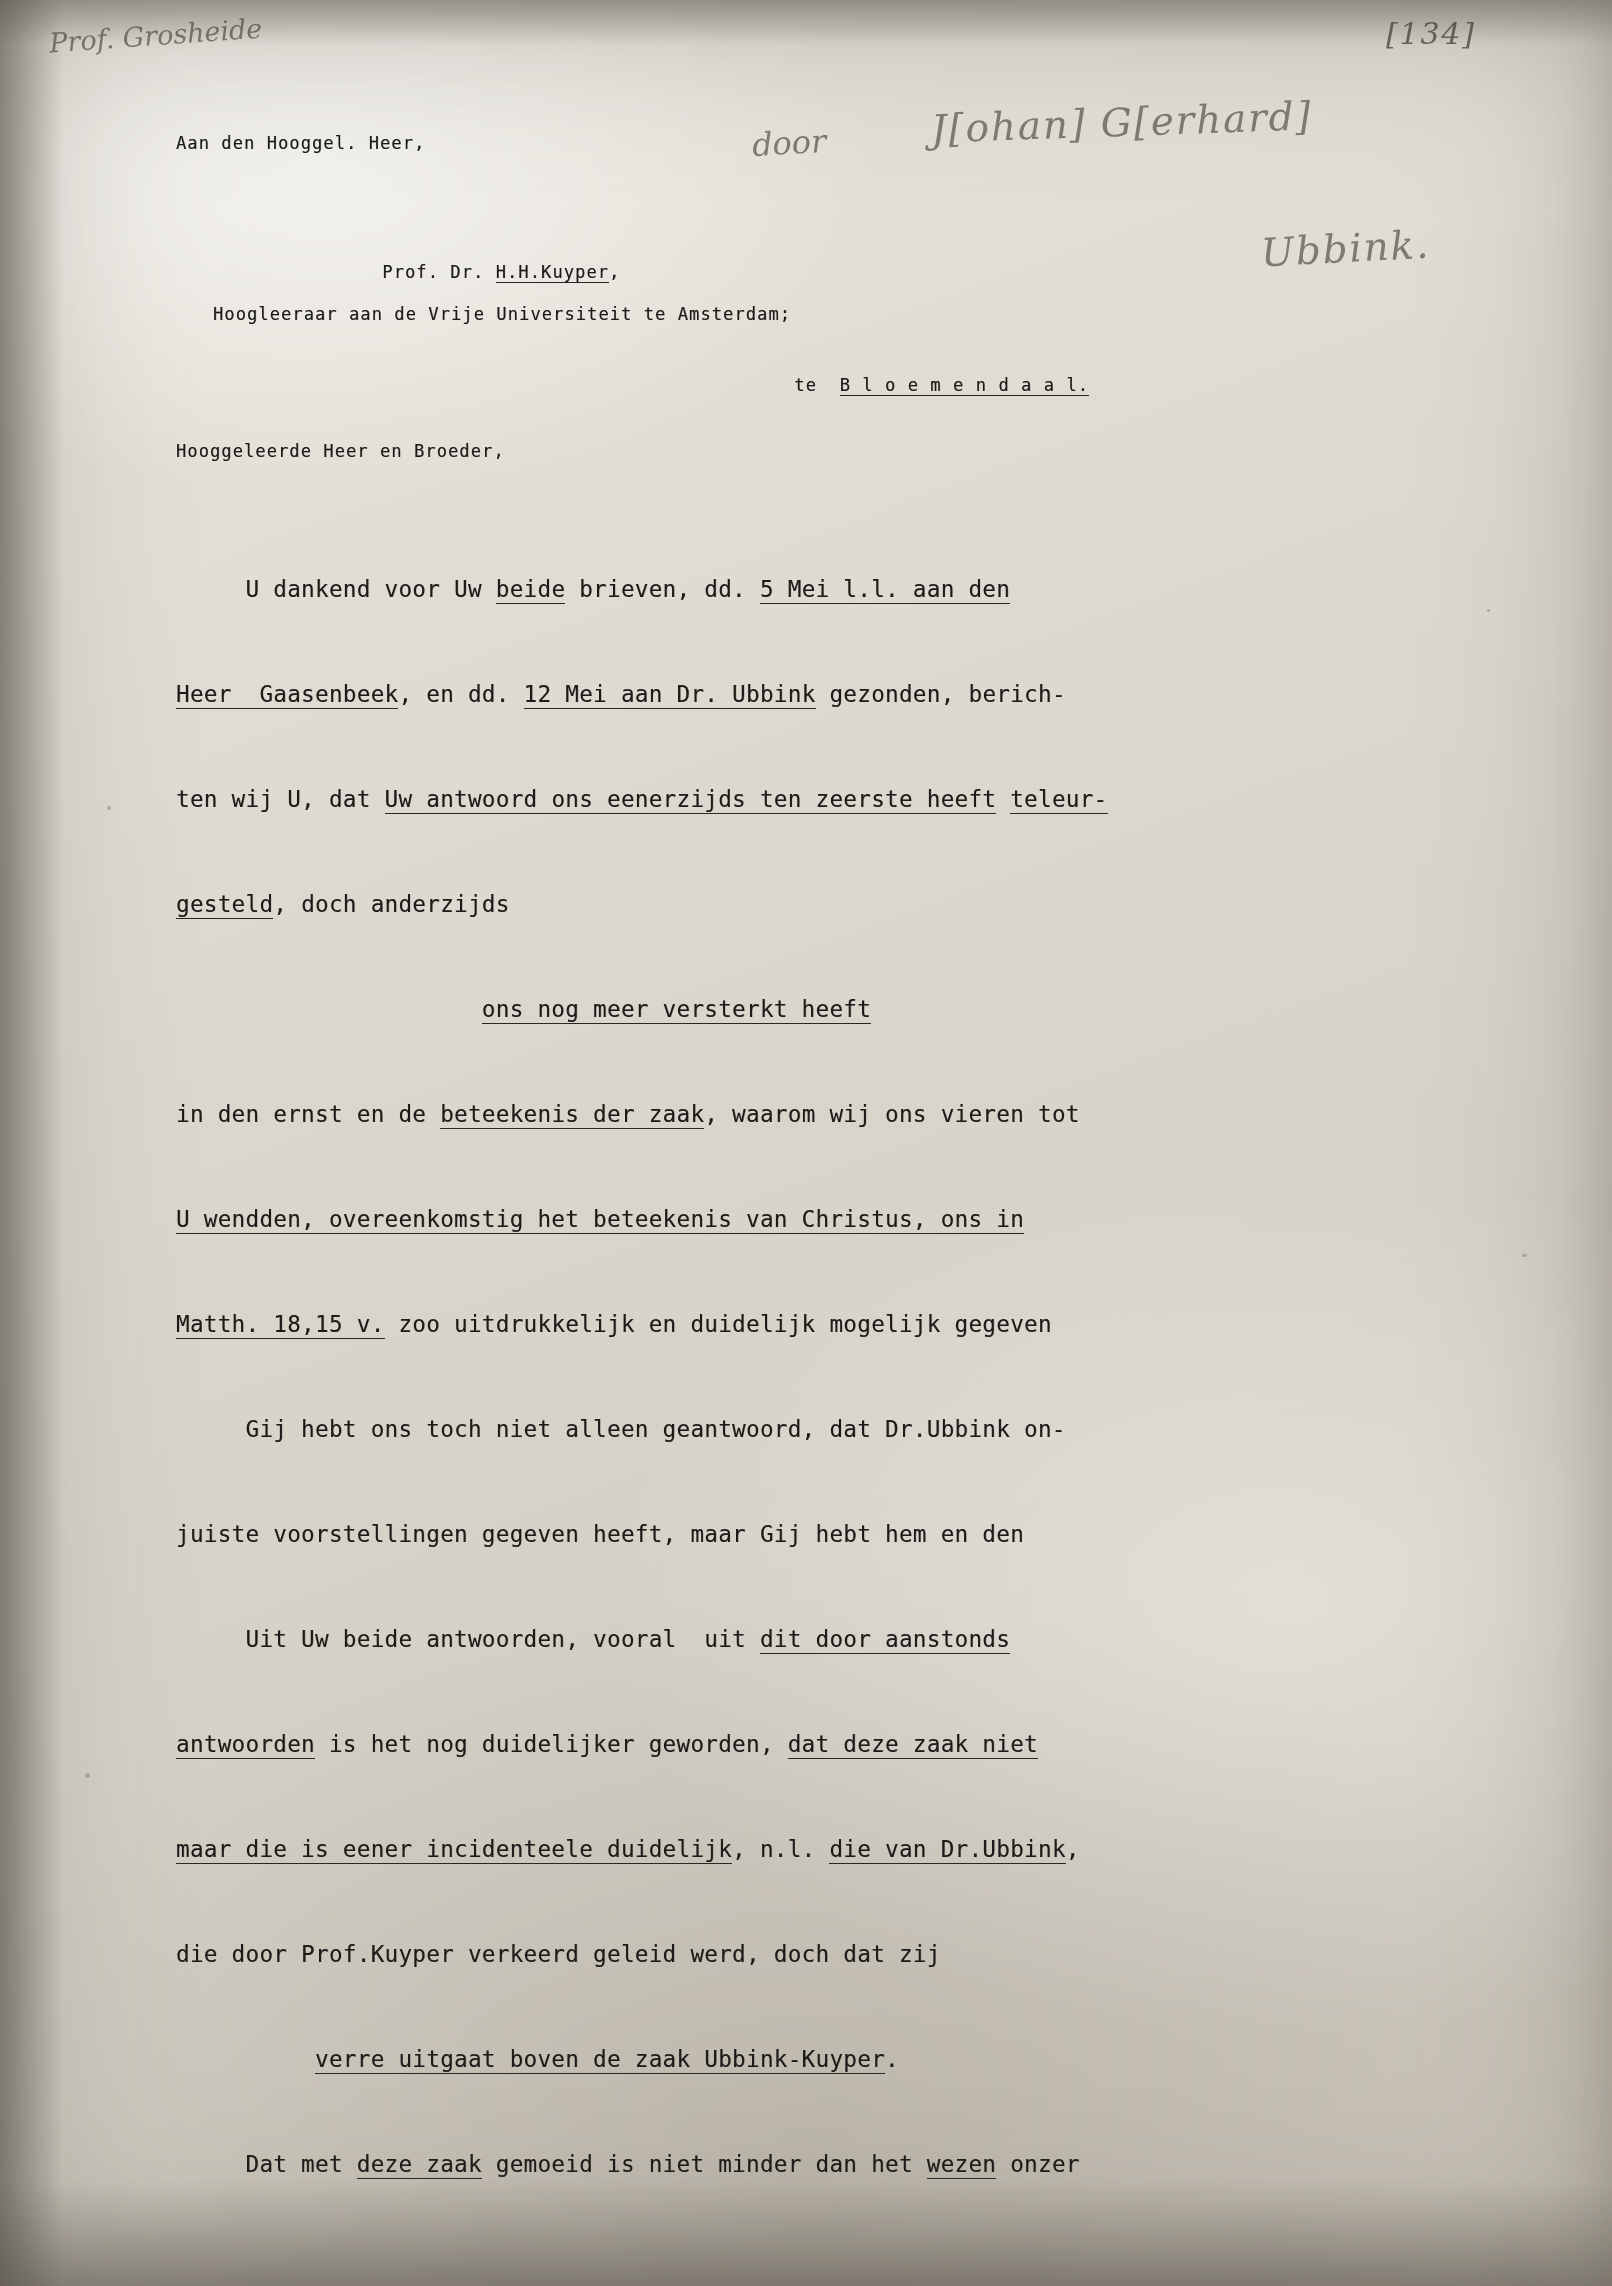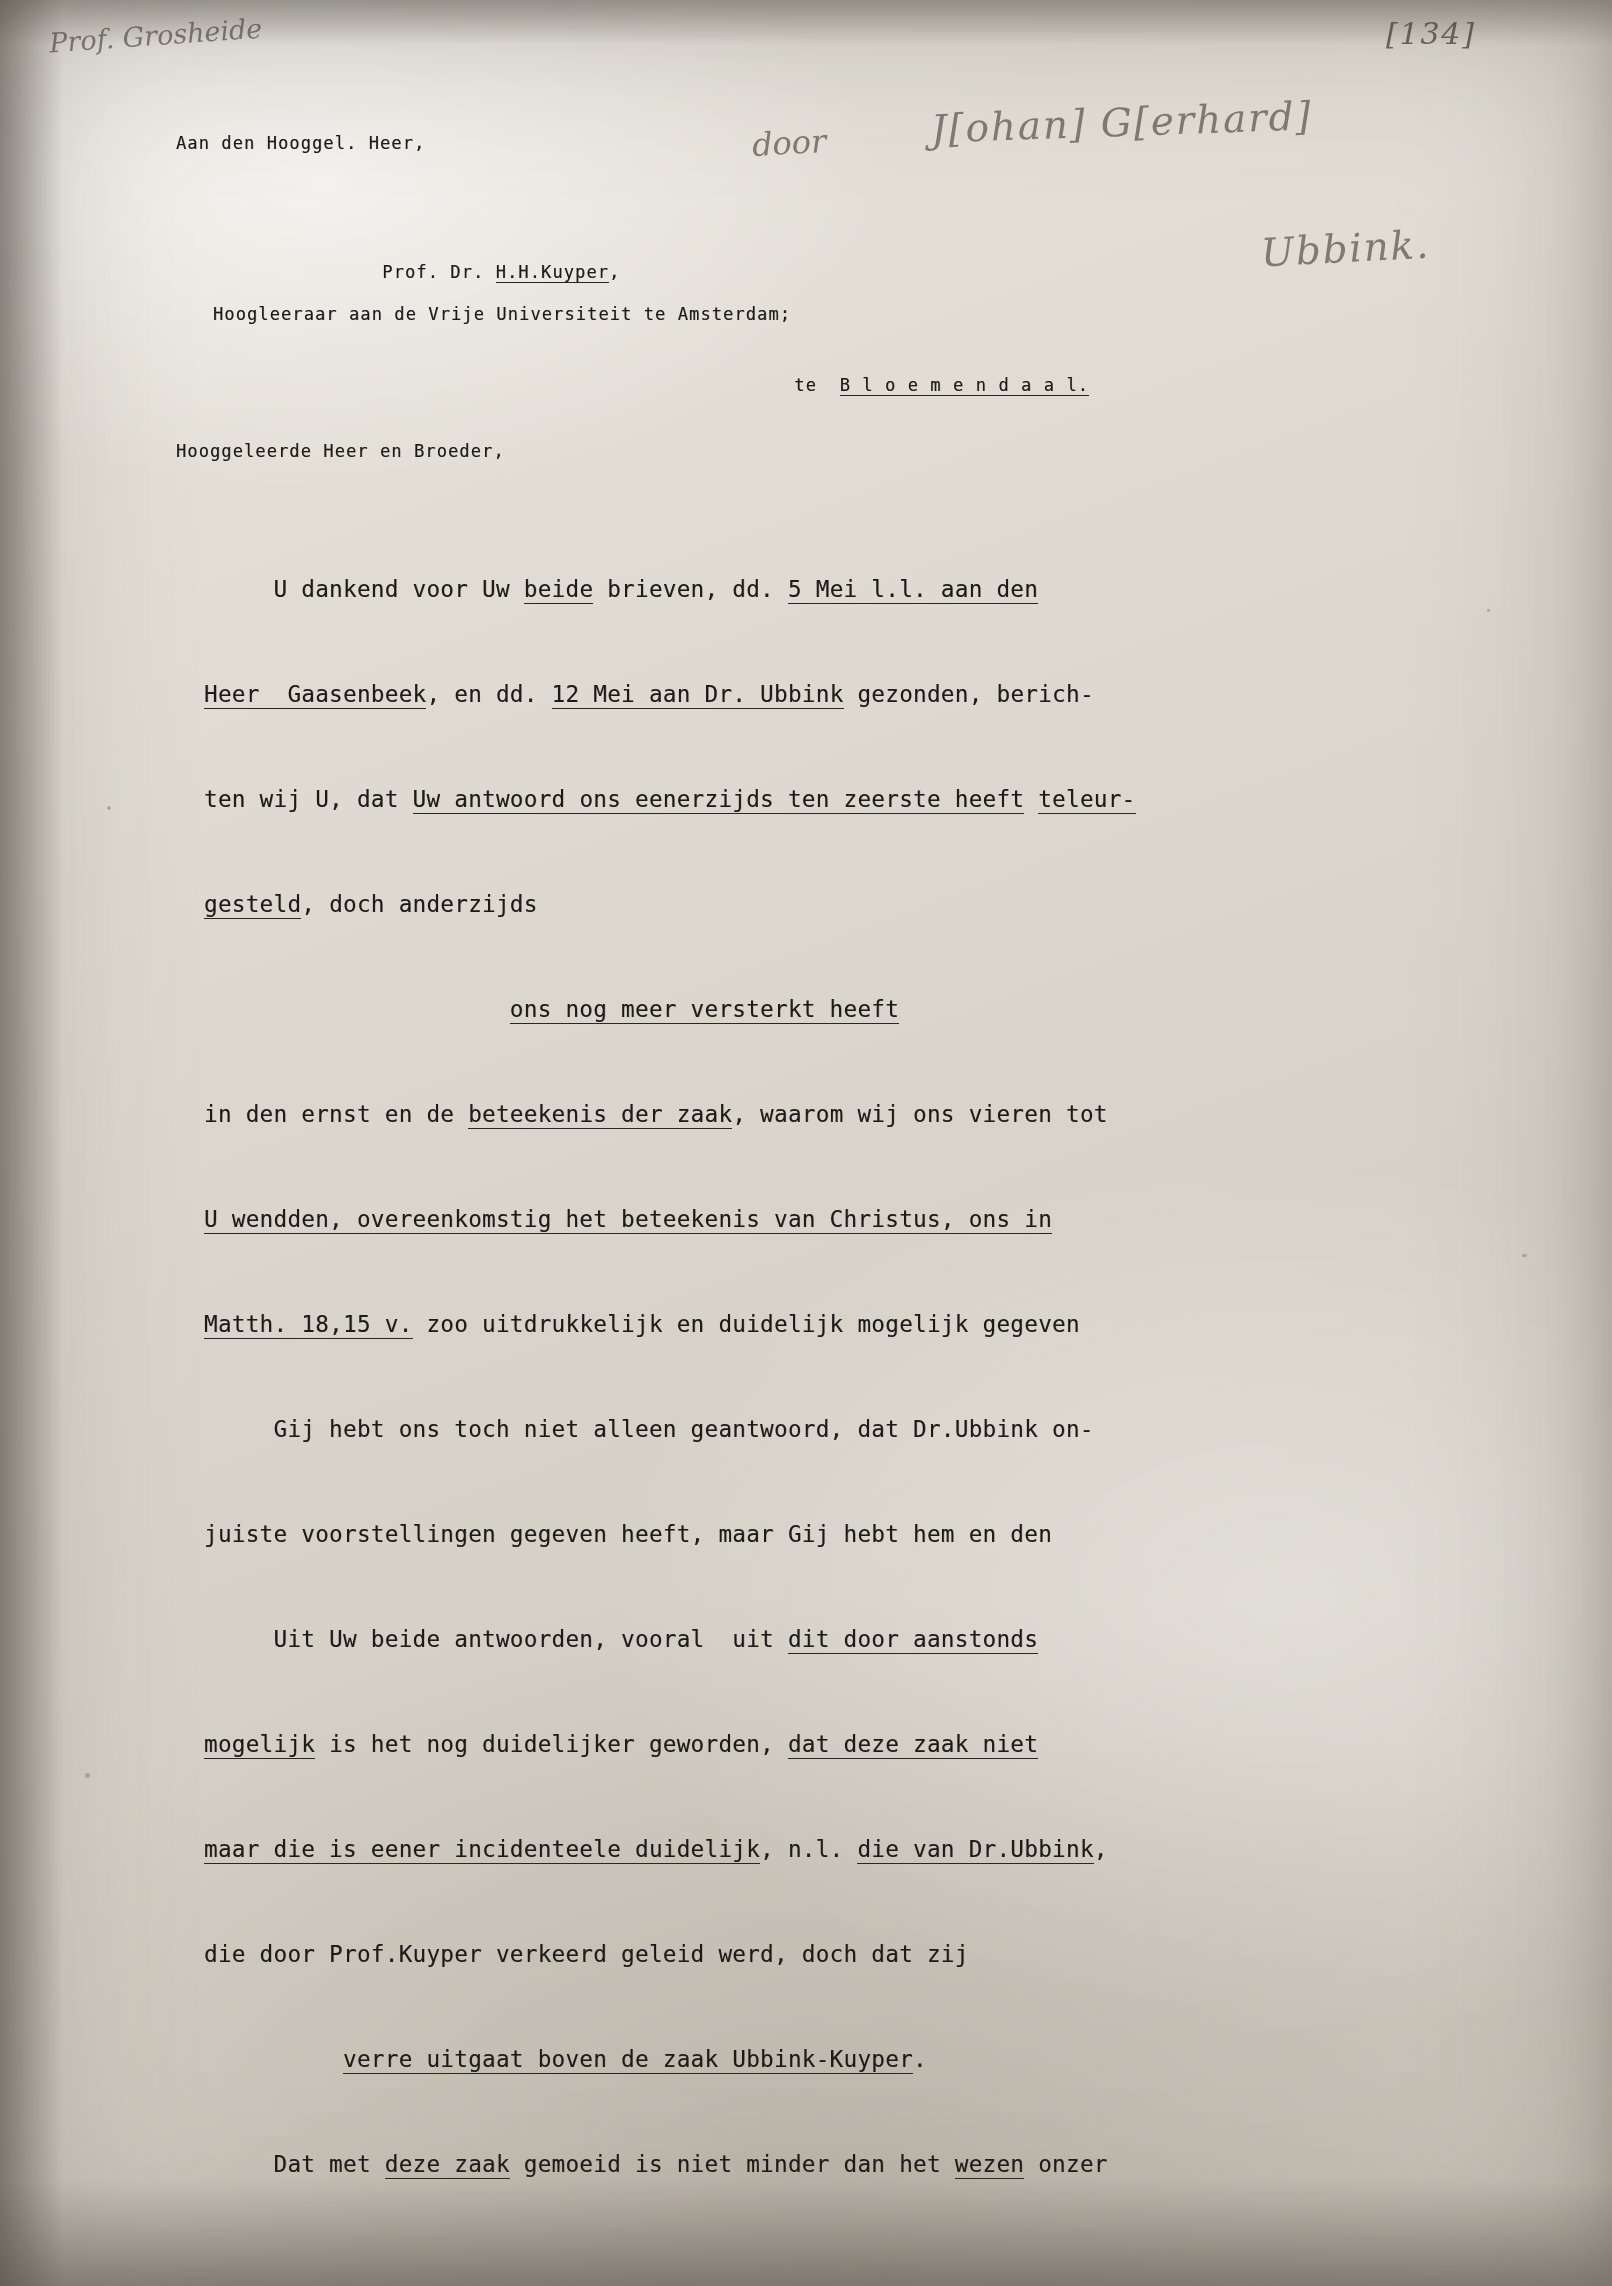--- a/index.html
+++ b/index.html
@@ -53,21 +53,21 @@
     top: 502px;
     width: 1272px;
     color: #1d1b19;
     font-family: "DejaVu Sans Mono", monospace;
     font-size: 22.6px;
     letter-spacing: 0.3px;
     line-height: 35px;
     white-space: pre-wrap;
     text-shadow: 0.4px 0.3px 0 rgba(30,28,25,0.35);
   }
-  .line { position: relative; white-space: pre; height: 35px; margin-left: 28px; }
+  .line { position: relative; white-space: pre; height: 35px; }
   .ul { border-bottom: 1.4px solid #2a2722; padding-bottom: 0.9px; }
 
   
   .hand {
     position: absolute;
     font-family: "DejaVu Serif", serif;
     font-style: italic;
     color: #6e6a62;
     white-space: pre;
     opacity: 0.85;
@@ -127,21 +127,21 @@
     <div class="line"><span class="ul">Heer  Gaasenbeek</span>, en dd. <span class="ul">12 Mei aan Dr. Ubbink</span> gezonden, berich-</div>
     <div class="line">ten wij U, dat <span class="ul">Uw antwoord ons eenerzijds ten zeerste heeft</span> <span class="ul">teleur-</span></div>
     <div class="line"><span class="ul">gesteld</span>, doch anderzijds</div>
     <div class="line">                      <span class="ul">ons nog meer versterkt heeft</span></div>
     <div class="line">in den ernst en de <span class="ul">beteekenis der zaak</span>, waarom wij ons vieren tot</div>
     <div class="line"><span class="ul">U wendden, overeenkomstig het beteekenis van Christus, ons in</span></div>
     <div class="line"><span class="ul">Matth. 18,15 v.</span> zoo uitdrukkelijk en duidelijk mogelijk gegeven</div>
     <div class="line">     Gij hebt ons toch niet alleen geantwoord, dat Dr.Ubbink on-</div>
     <div class="line">juiste voorstellingen gegeven heeft, maar Gij hebt hem en den</div>
     <div class="line">     Uit Uw beide antwoorden, vooral  uit <span class="ul">dit door aanstonds</span></div>
-    <div class="line"><span class="ul">mogelijk</span> is het nog duidelijker geworden, <span class="ul">dat deze zaak niet</span></div>
+    <div class="line"><span class="ul">antwoorden</span> is het nog duidelijker geworden, <span class="ul">dat deze zaak niet</span></div>
     <div class="line"><span class="ul">maar die is eener incidenteele duidelijk</span>, n.l. <span class="ul">die van Dr.Ubbink</span>,</div>
     <div class="line">die door Prof.Kuyper verkeerd geleid werd, doch dat zij</div>
     <div class="line">          <span class="ul">verre uitgaat boven de zaak Ubbink-Kuyper</span>.</div>
     <div class="line">     Dat met <span class="ul">deze zaak</span> gemoeid is niet minder dan het <span class="ul">wezen</span> onzer</div>
     
     
     
     
     
     

